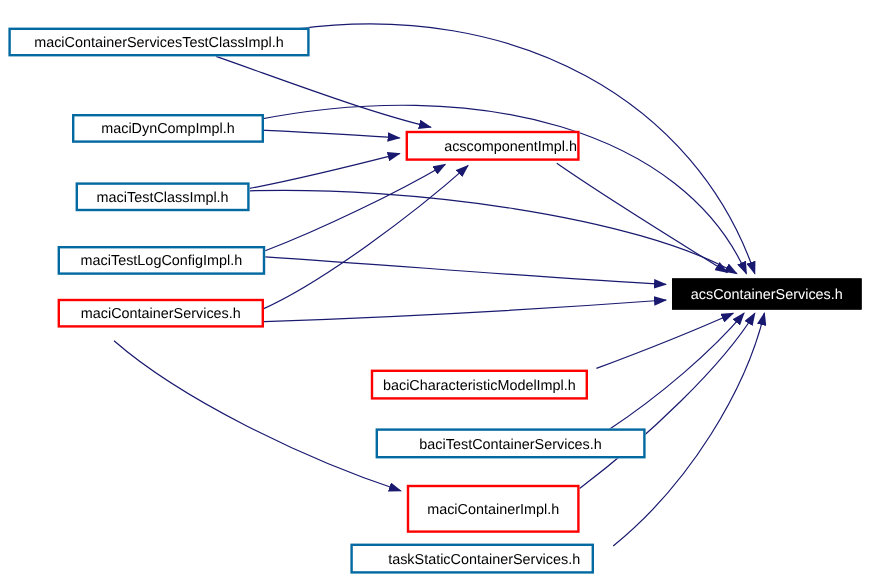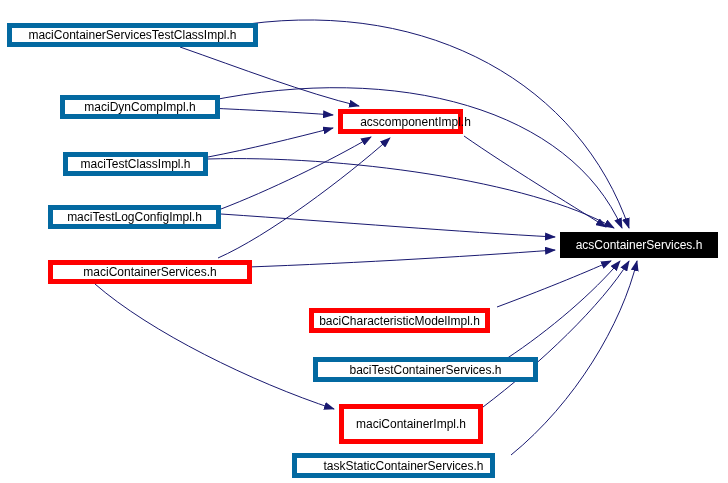--- a/index.html
+++ b/index.html
@@ -21,21 +21,21 @@
     stroke: #191970;
     stroke-width: 1;
   }
   .node {
     position: absolute;
     box-sizing: border-box;
     display: flex;
     align-items: center;
     justify-content: center;
     background: #ffffff;
-    border: 5px solid #0369a1;
+    border: 2px solid #0369a1;
     color: #000000;
     font-size: 12px;
     white-space: nowrap;
     line-height: 1;
   }
   .node.red { border-color: #ff0000; }
   .node.filled {
     background: #000000;
     border-color: #000000;
     color: #ffffff;
@@ -69,21 +69,21 @@
         <path d="M483,407 C540,364 602,305 629,261" class="edge" marker-end="url(#arrow)" stroke="#191970"></path>
         <path d="M511,455 C575,403 622,324 637,261" class="edge" marker-end="url(#arrow)" stroke="#191970"></path>
         <path d="M95,284 C150,332 252,382 334,409" class="edge" marker-end="url(#arrow)" stroke="#191970"></path>
       </g>
   </svg>
 
   <div class="node" style="left: 7px; top: 23px; width: 251px; height: 24px;">maciContainerServicesTestClassImpl.h</div>
   <div class="node" style="left: 60px; top: 95px; width: 160px; height: 24px;">maciDynCompImpl.h</div>
   <div class="node" style="left: 63px; top: 152px; width: 145px; height: 24px;">maciTestClassImpl.h</div>
   <div class="node" style="left: 48px; top: 205px; width: 173px; height: 24px;">maciTestLogConfigImpl.h</div>
-  <div class="node red" style="left: 48px; top: 260px; width: 204px; height: 24px;">maciContainerServices.h</div>
-  <div class="node red" style="left: 338px; top: 109px; width: 125px; height: 25px; padding-left: 30px;">acscomponentImpl.h</div>
+  <div class="node red" style="left: 48px; top: 249px; width: 172px; height: 24px;">maciContainerServices.h</div>
+  <div class="node red" style="left: 338px; top: 109px; width: 145px; height: 25px; padding-left: 30px;">acscomponentImpl.h</div>
   <div class="node filled" style="left: 560px; top: 232px; width: 158px; height: 26px;">acsContainerServices.h</div>
   <div class="node red" style="left: 309px; top: 308px; width: 181px; height: 25px;">baciCharacteristicModelImpl.h</div>
   <div class="node" style="left: 313px; top: 357px; width: 225px; height: 25px;">baciTestContainerServices.h</div>
   <div class="node red" style="left: 339px; top: 404px; width: 144px; height: 40px;">maciContainerImpl.h</div>
   <div class="node" style="left: 292px; top: 453px; width: 203px; height: 25px; padding-left: 20px;">taskStaticContainerServices.h</div>
 
 </div>
 
 </body></html>

